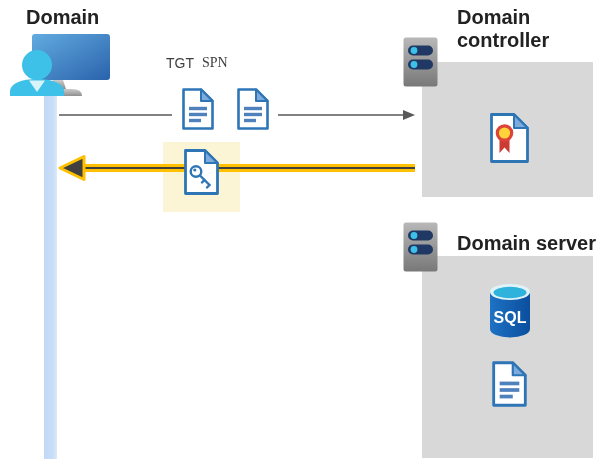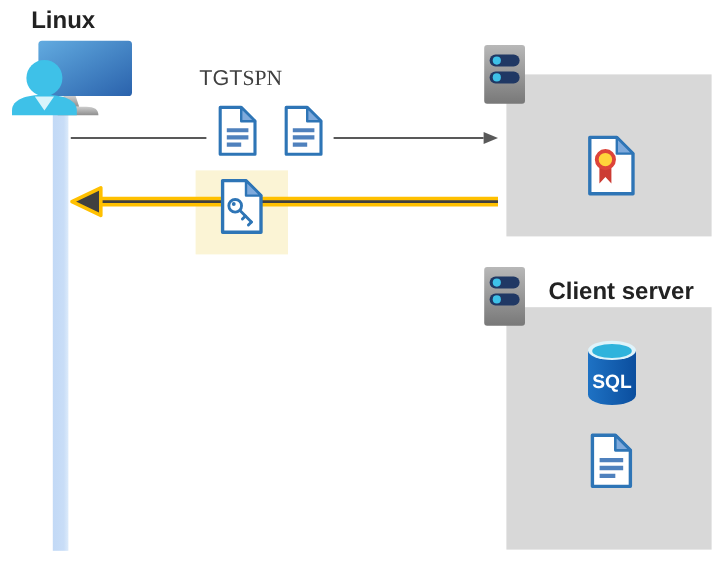--- a/index.html
+++ b/index.html
@@ -2,21 +2,21 @@
 <html><head>
 <meta charset="utf-8">
 <style>
   html,body{margin:0;padding:0;background:#fff;}
   #canvas{
     position:relative;width:600px;height:468px;background:#fff;overflow:hidden;
     font-family:"Liberation Sans","DejaVu Sans",sans-serif;
   }
   .abs{position:absolute;}
   .heading{font-weight:bold;font-size:20px;color:#222;line-height:23px;}
-  .small-label{font-size:18px;color:#3f3f3f;}
+  .small-label{font-size:14px;color:#3f3f3f;}
   .gray-box{background:#d8d8d8;}
   #client-label{left:26px;top:6px;}
   #client-icon{left:8px;top:33px;}
   #timeline-bar{left:44px;top:94px;width:13px;height:365px;
     background:linear-gradient(90deg,#c2d9f6 0,#c8ddf7 70%,#dcebfb 100%);}
   #request-arrow{left:58px;top:107px;}
   #doc-strip{left:172px;top:84px;width:106px;height:50px;background:#fff;}
   #tgt-doc{position:absolute;left:9px;top:3px;}
   #spn-doc{position:absolute;left:64px;top:3px;}
   #tgt-label{left:166px;top:55px;}
@@ -35,21 +35,21 @@
   #keytab-doc{left:490px;top:360px;}
   #keytab-label{left:422px;top:417px;width:171px;text-align:center;font-size:19px;color:#383838;}
 </style>
 </head>
 <body>
 
 <div id="canvas">
 
   <div id="timeline-bar" class="abs"></div>
 
-  <div id="client-label" class="abs heading">Linux</div>
+  <div id="client-label" class="abs heading">Domain</div>
 
   <svg id="client-icon" class="abs" width="104" height="68" viewBox="0 0 104 68">
     <defs>
       <linearGradient id="gmon" x1="0" y1="0" x2="1" y2="1">
         <stop offset="0" stop-color="#62abe0"></stop>
           <stop offset="1" stop-color="#2a62ac"></stop>
       </linearGradient>
       <linearGradient id="gstand" x1="0" y1="0" x2="0" y2="1">
         <stop offset="0" stop-color="#cccccc"></stop>
           <stop offset="1" stop-color="#8f8f8f"></stop>
@@ -123,20 +123,21 @@
         <stop offset="0" stop-color="#b8b8b8"></stop>
           <stop offset="1" stop-color="#787878"></stop>
       </linearGradient>
     </defs>
     <rect x="0.5" y="0.5" width="34" height="49" rx="2.5" fill="url(#gsrv1)"></rect>
     <rect x="5" y="8.5" width="25" height="10" rx="5" fill="#203864"></rect>
     <circle cx="11" cy="13.5" r="3.4" fill="#3ec1e8"></circle>
     <rect x="5" y="22.5" width="25" height="10" rx="5" fill="#203864"></rect>
     <circle cx="11" cy="27.5" r="3.4" fill="#3ec1e8"></circle>
   </svg>
+  <div id="dc-label" class="abs heading">Domain controller</div>
   <svg id="cert-icon" class="abs" width="41" height="52" viewBox="0 0 41 52">
     <path d="M2.5 2.5 H25 L38.5 16 V49.5 H2.5 Z" fill="#fff" stroke="#2e75b6" stroke-width="2.8" stroke-linejoin="round"></path>
     <path d="M25 2.5 V16 H38.5 Z" fill="#7faadc" stroke="#2e75b6" stroke-width="2" stroke-linejoin="round"></path>
     <path d="M10.5 26 V41 L15.5 35.5 L20.5 41 V26 Z" fill="#cc3b33"></path>
     <circle cx="15.5" cy="21" r="7.2" fill="#ffd43b" stroke="#dd4439" stroke-width="3.2"></circle>
   </svg>
 
   <div id="ls-box" class="abs gray-box"></div>
   <svg id="ls-server" class="abs" width="35" height="50" viewBox="0 0 35 50">
     <defs>
@@ -144,21 +145,21 @@
         <stop offset="0" stop-color="#b8b8b8"></stop>
           <stop offset="1" stop-color="#787878"></stop>
       </linearGradient>
     </defs>
     <rect x="0.5" y="0.5" width="34" height="49" rx="2.5" fill="url(#gsrv2)"></rect>
     <rect x="5" y="8.5" width="25" height="10" rx="5" fill="#203864"></rect>
     <circle cx="11" cy="13.5" r="3.4" fill="#3ec1e8"></circle>
     <rect x="5" y="22.5" width="25" height="10" rx="5" fill="#203864"></rect>
     <circle cx="11" cy="27.5" r="3.4" fill="#3ec1e8"></circle>
   </svg>
-  <div id="ls-label" class="abs heading">Client server</div>
+  <div id="ls-label" class="abs heading">Domain server</div>
 
   <svg id="sql-icon" class="abs" width="44" height="58" viewBox="0 0 44 58">
     <defs>
       <linearGradient id="gsql" x1="0" y1="0" x2="1" y2="0">
         <stop offset="0" stop-color="#1e72c4"></stop>
           <stop offset="1" stop-color="#0b4e9e"></stop>
       </linearGradient>
     </defs>
     <path d="M2 10 V47 A20 8.5 0 0 0 42 47 V10 Z" fill="url(#gsql)"></path>
     <ellipse cx="22" cy="10" rx="20" ry="8" fill="#dff3fa"></ellipse>

